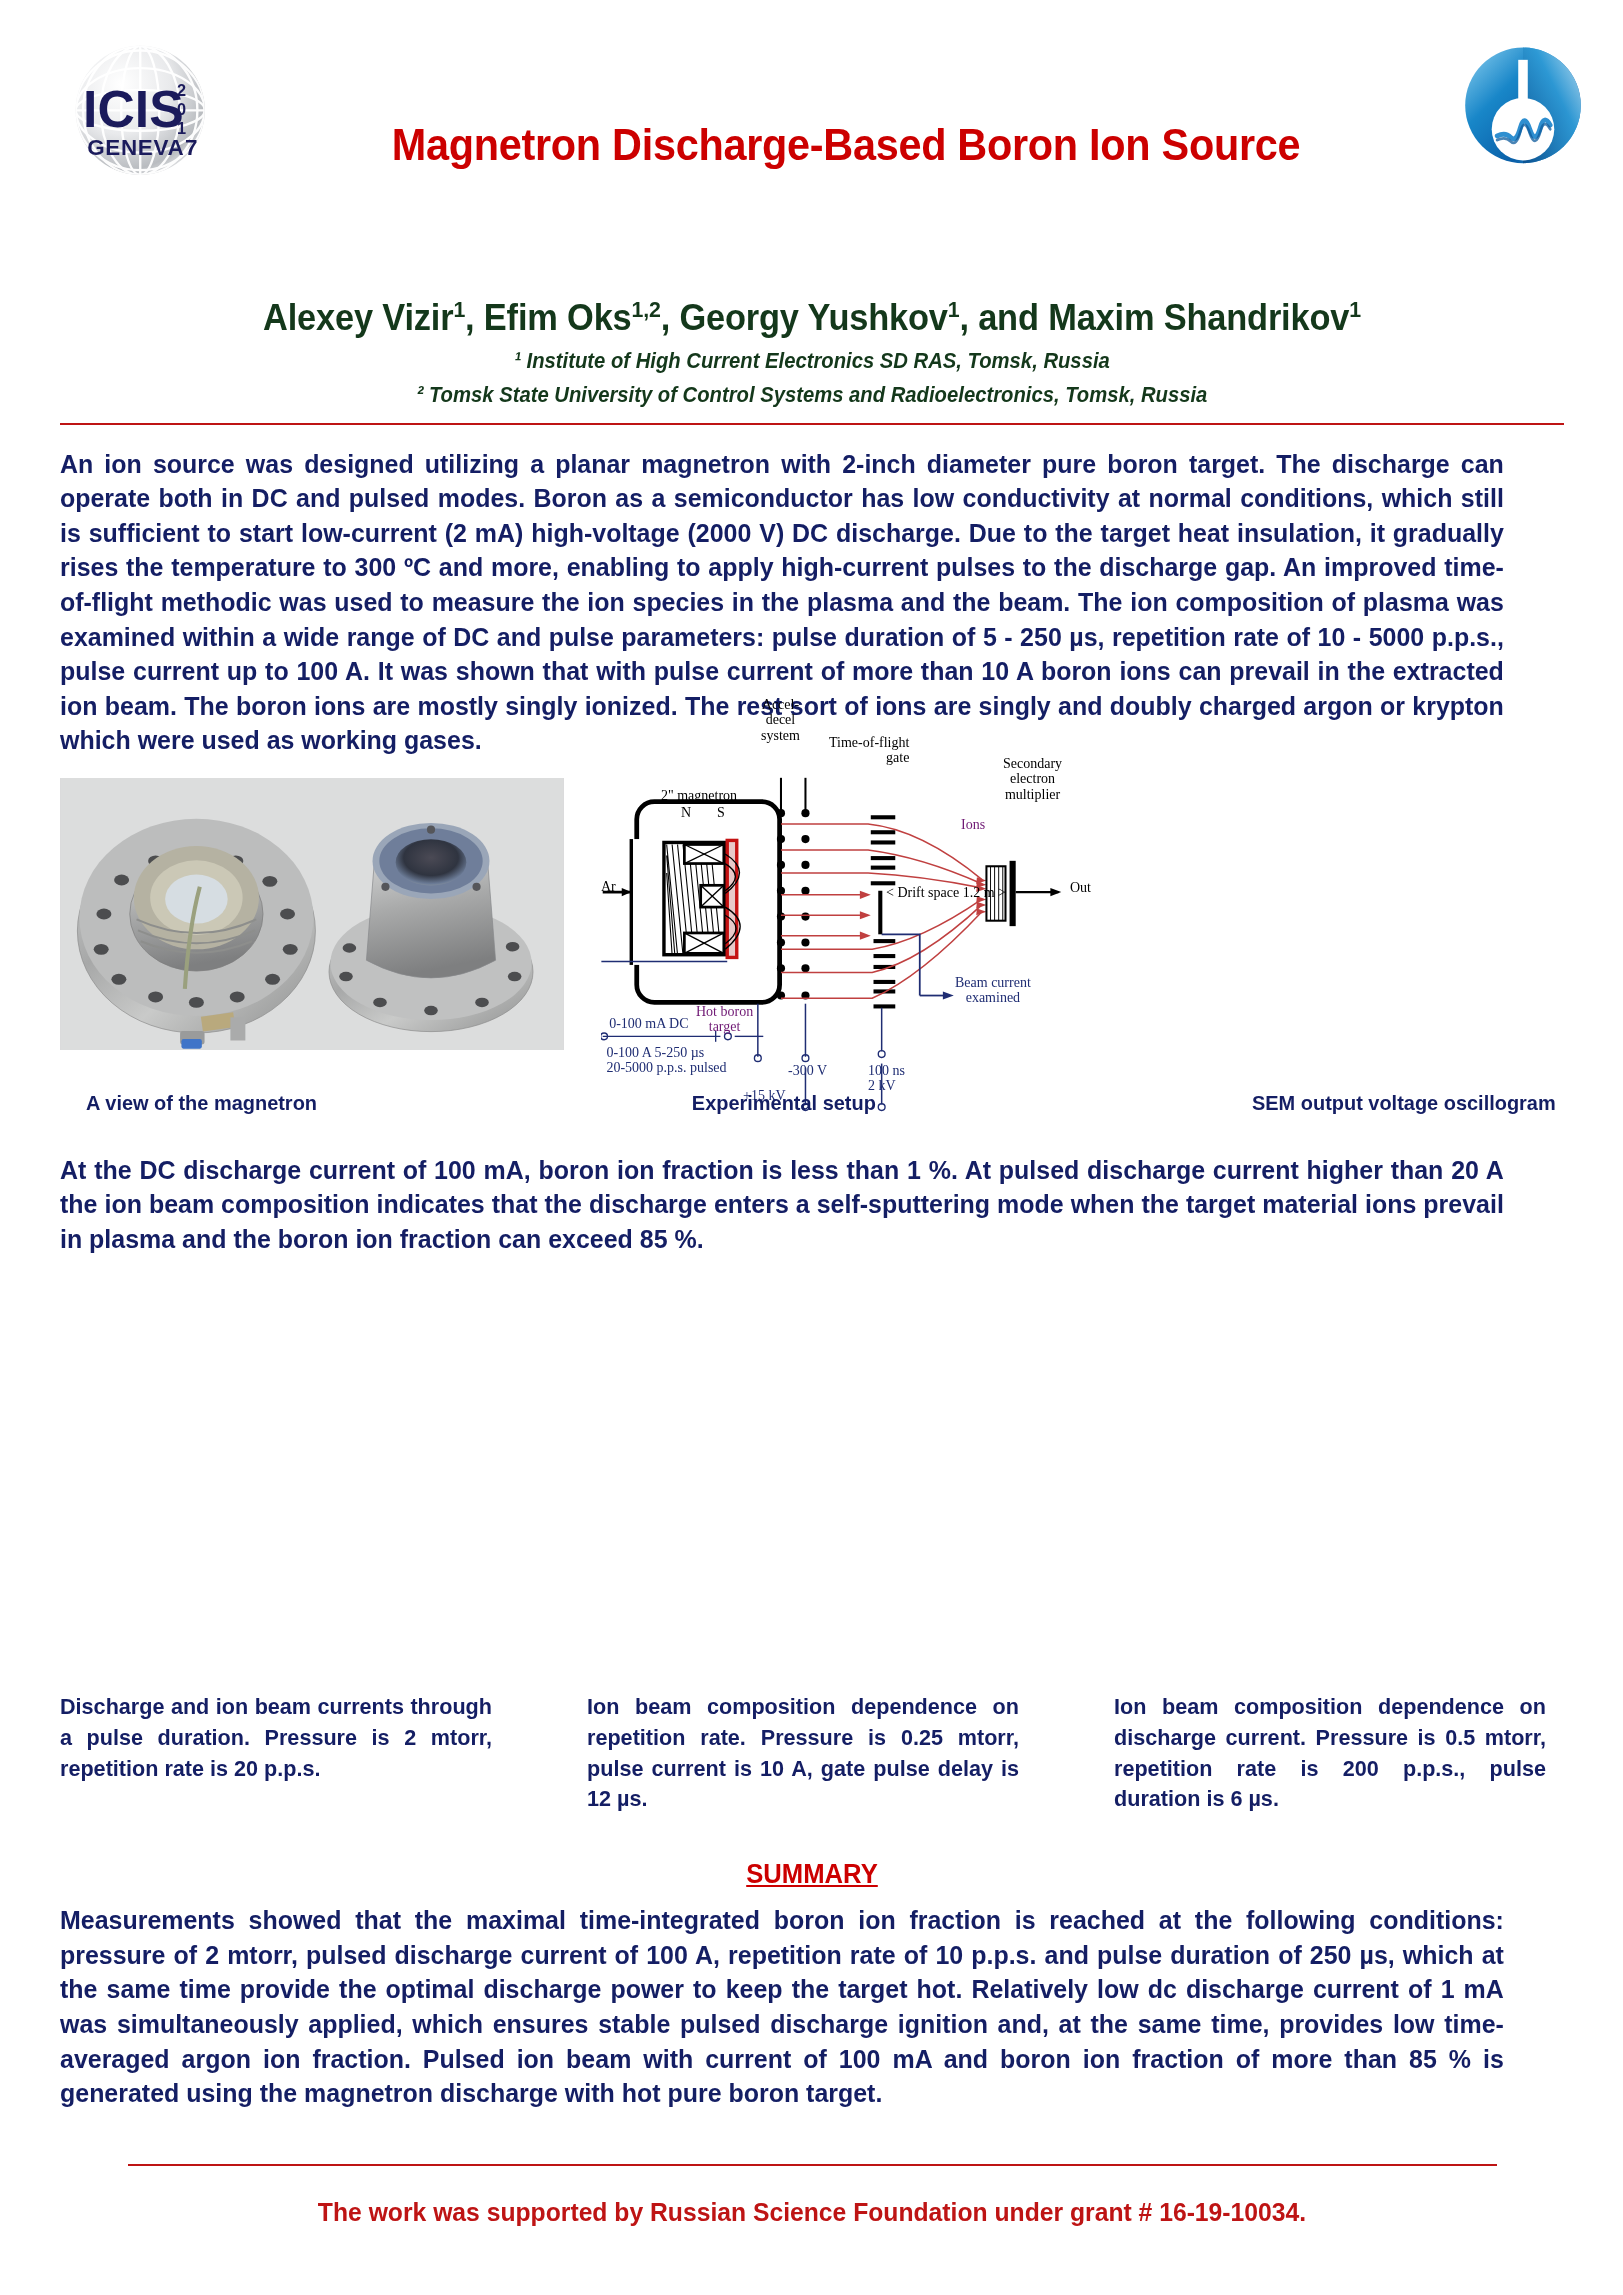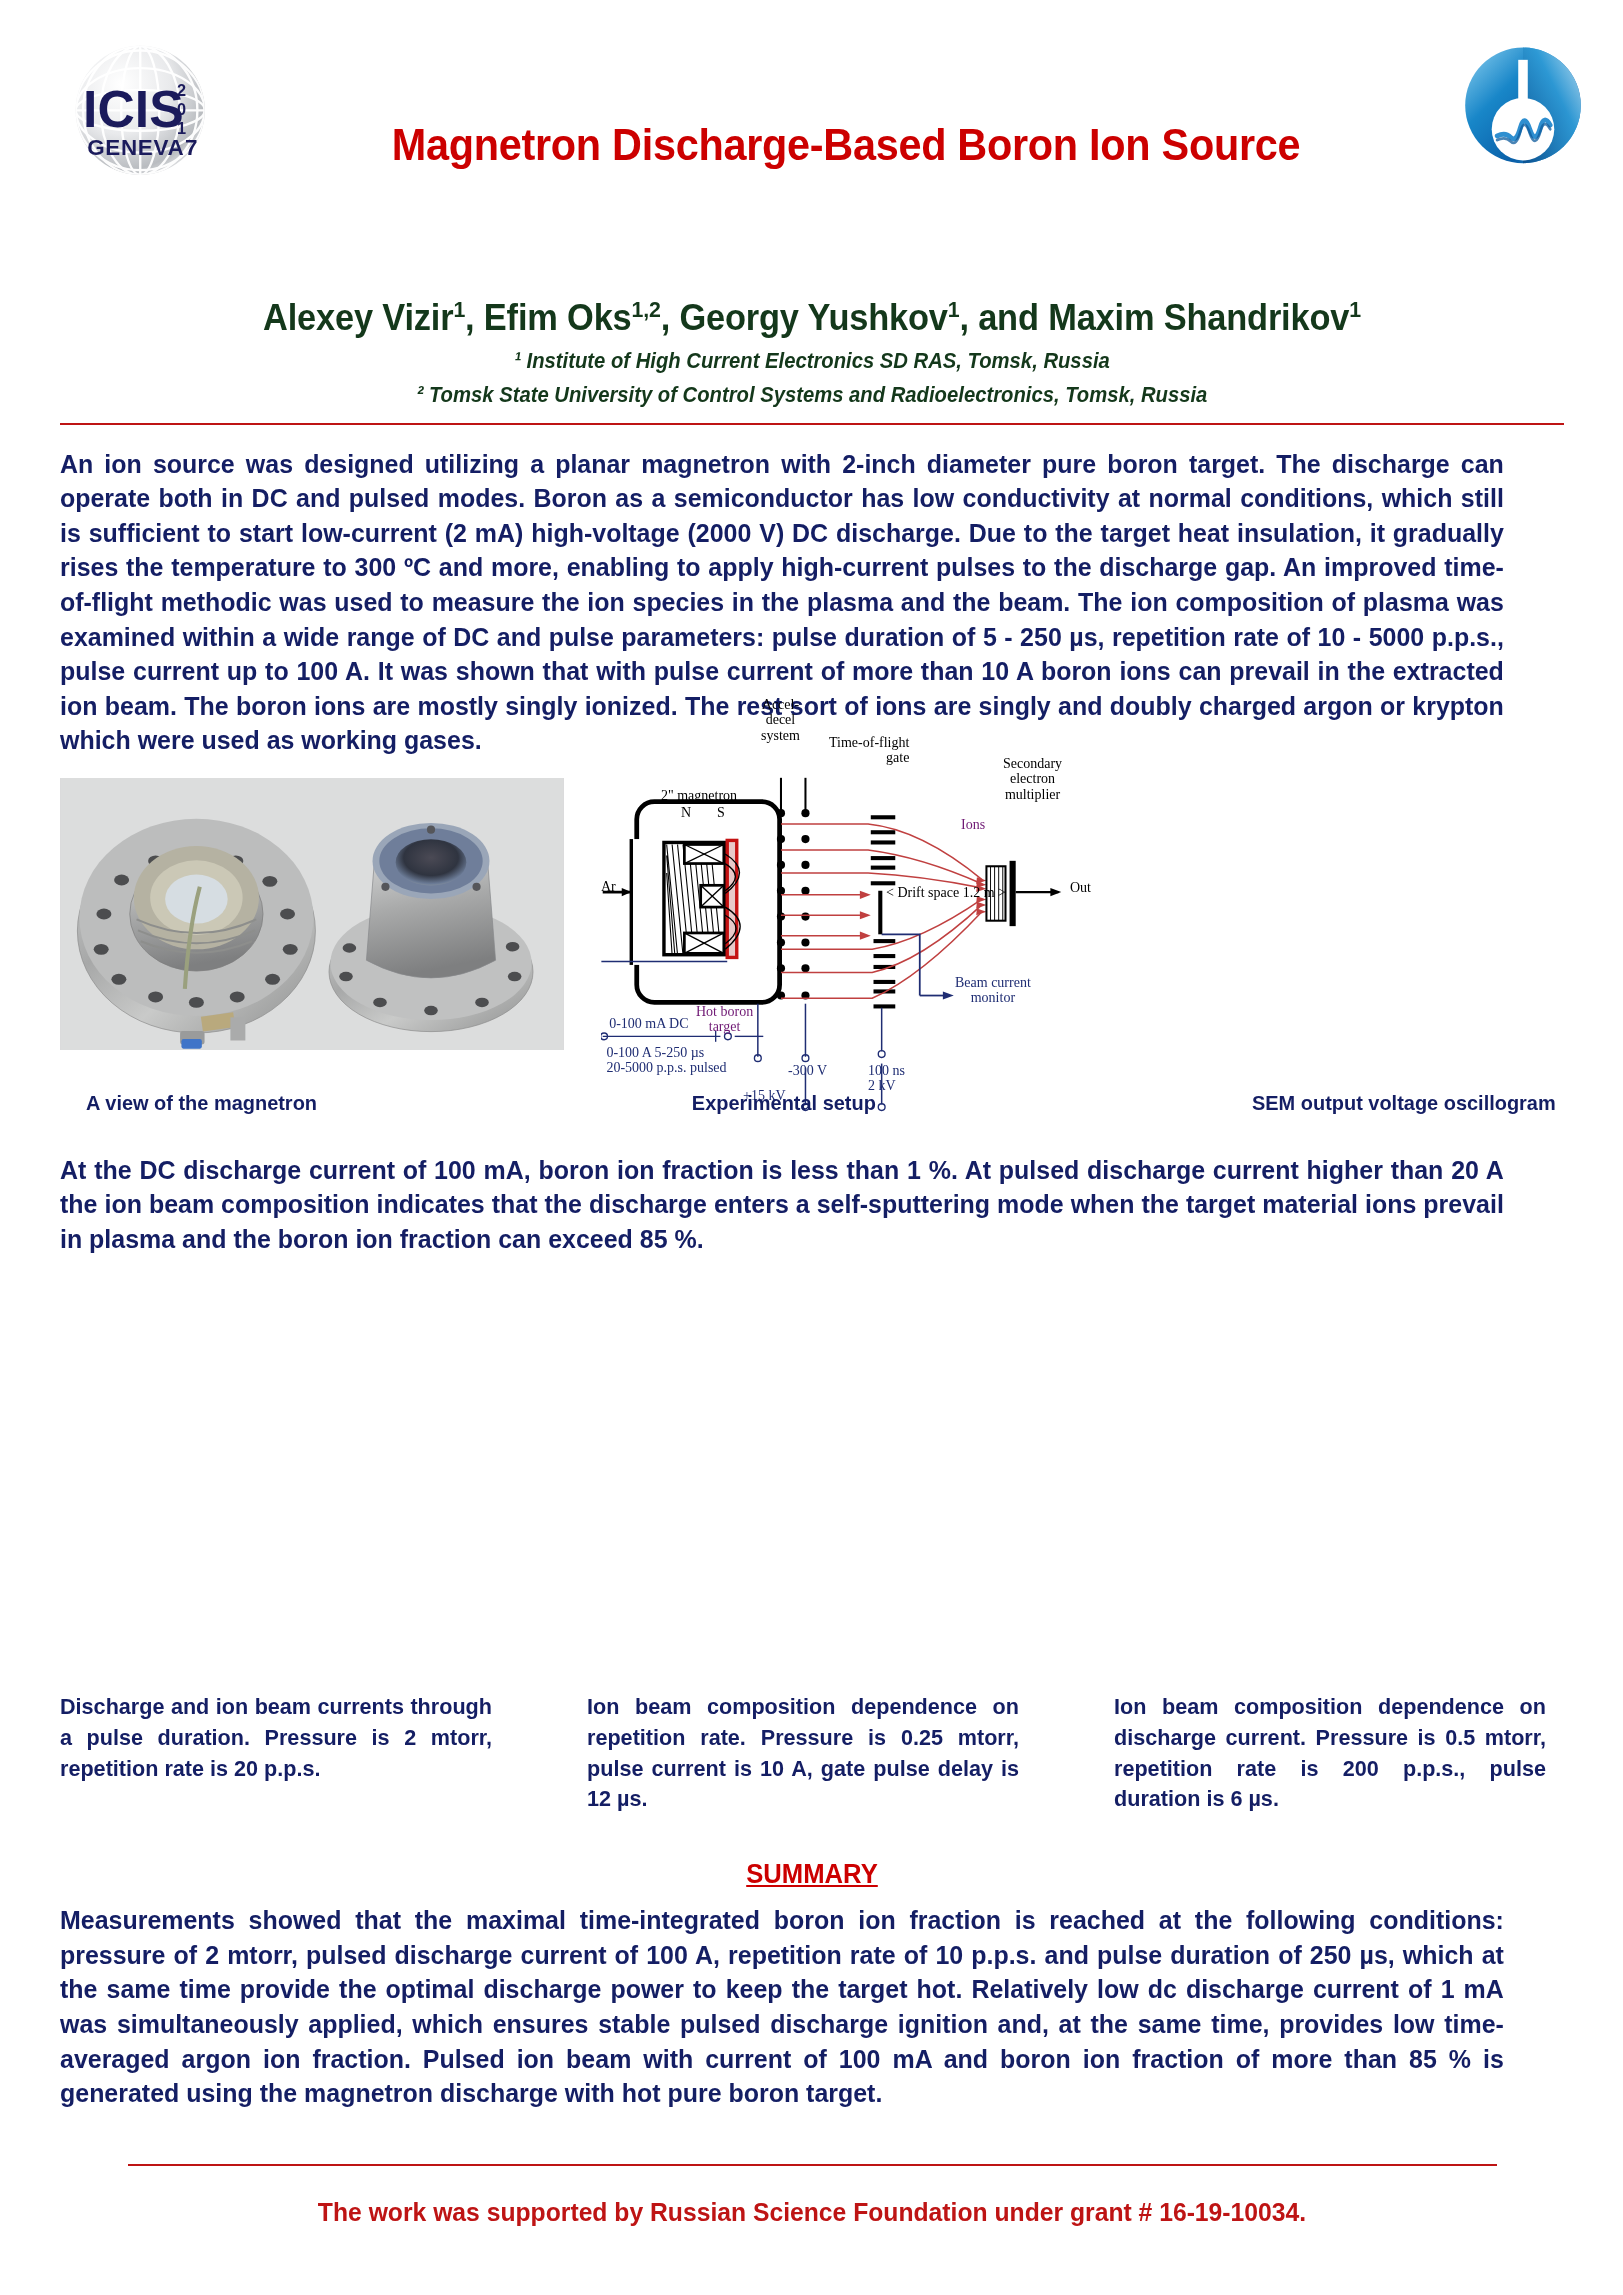--- a/index.html
+++ b/index.html
@@ -556,21 +556,21 @@
         <div class="dg-txt" style="left:0px; top:142px;">Ar</div>
         <div class="dg-txt dg-red" style="left:360px; top:80px;">Ions</div>
         <div class="dg-txt" style="left:469px; top:143px;">Out</div>
         <div class="dg-txt" style="left:285px; top:148px;">&lt; Drift space 1.2 m &gt;</div>
         <div class="dg-txt dg-red" style="left:95px; top:267px; text-align:center;">
           <div>Hot boron</div>
           <div>target</div>
         </div>
         <div class="dg-txt dg-blue" style="left:354px; top:238px; text-align:center;">
           <div>Beam current</div>
-          <div>monitor</div>
+          <div>examined</div>
         </div>
         <div class="dg-txt dg-blue" style="left:8.2px; top:279px;">0-100 mA DC</div>
         <div class="dg-txt dg-blue" style="left:5.4px; top:308px;">
           <div>0-100 A 5-250 µs</div>
           <div>20-5000 p.p.s. pulsed</div>
         </div>
         <div class="dg-txt dg-blue" style="left:142px; top:351px;">+15 kV</div>
         <div class="dg-txt dg-blue" style="left:187px; top:326px;">-300 V</div>
         <div class="dg-txt dg-blue" style="left:267px; top:326px;">
           <div>100 ns</div>

